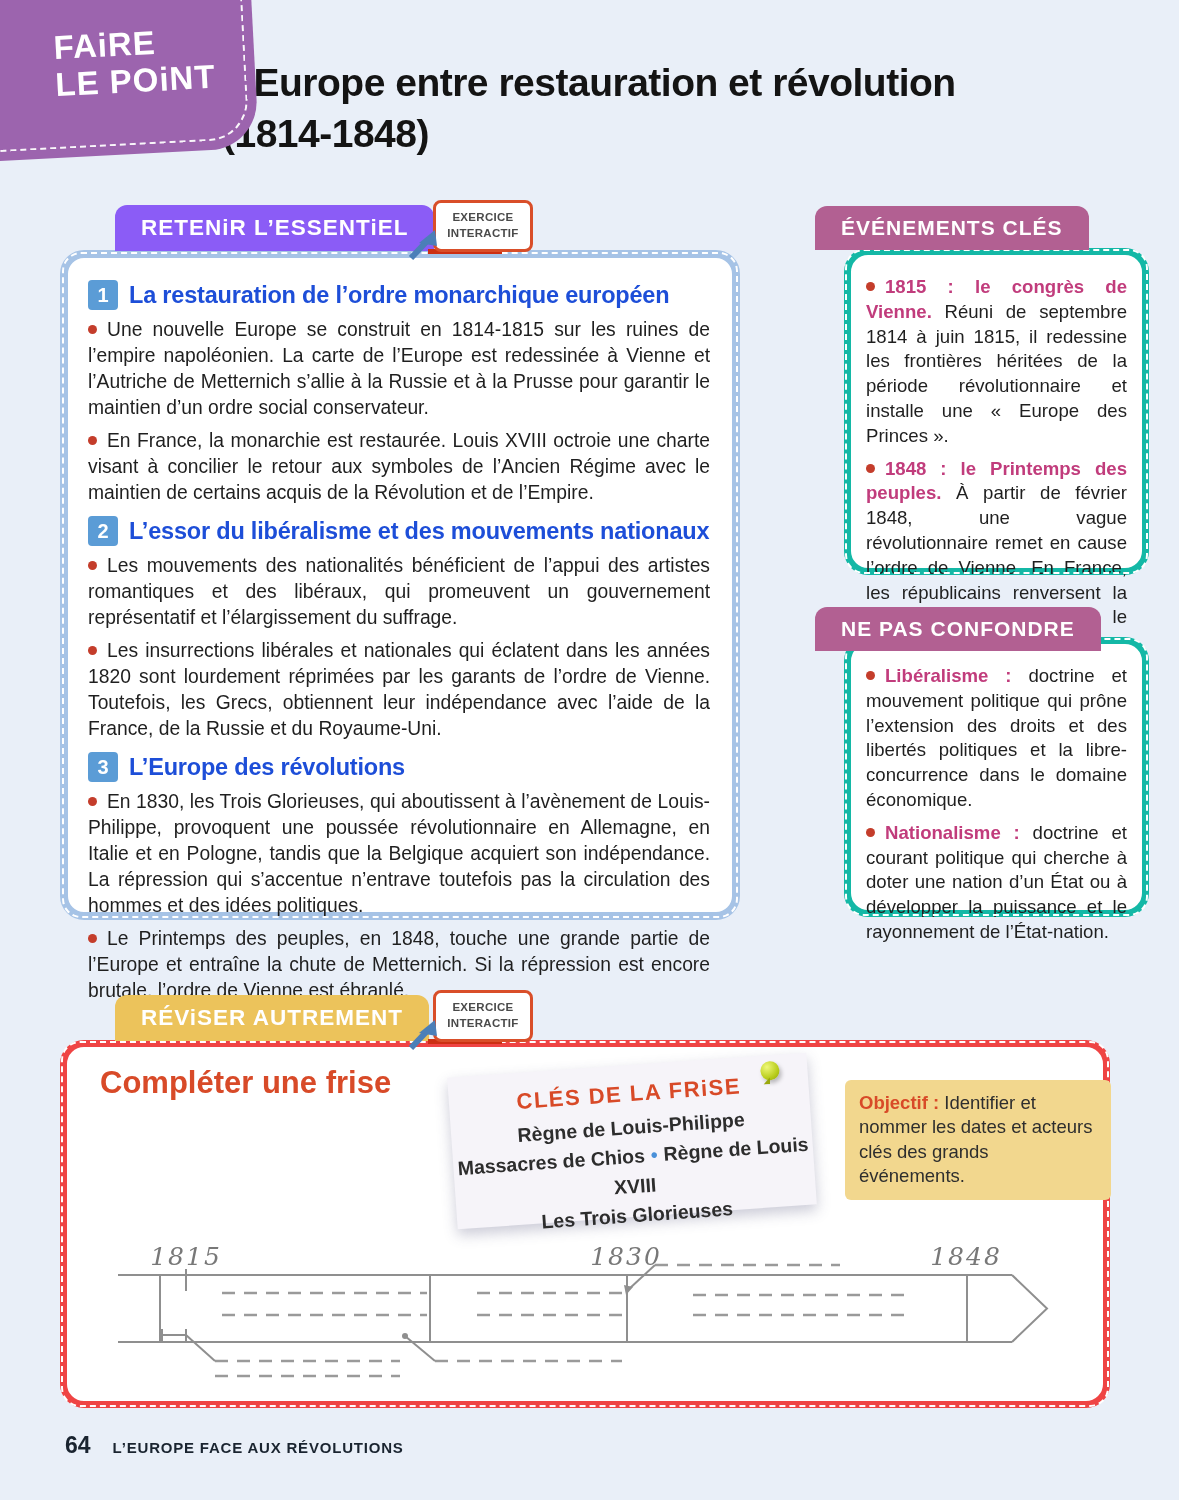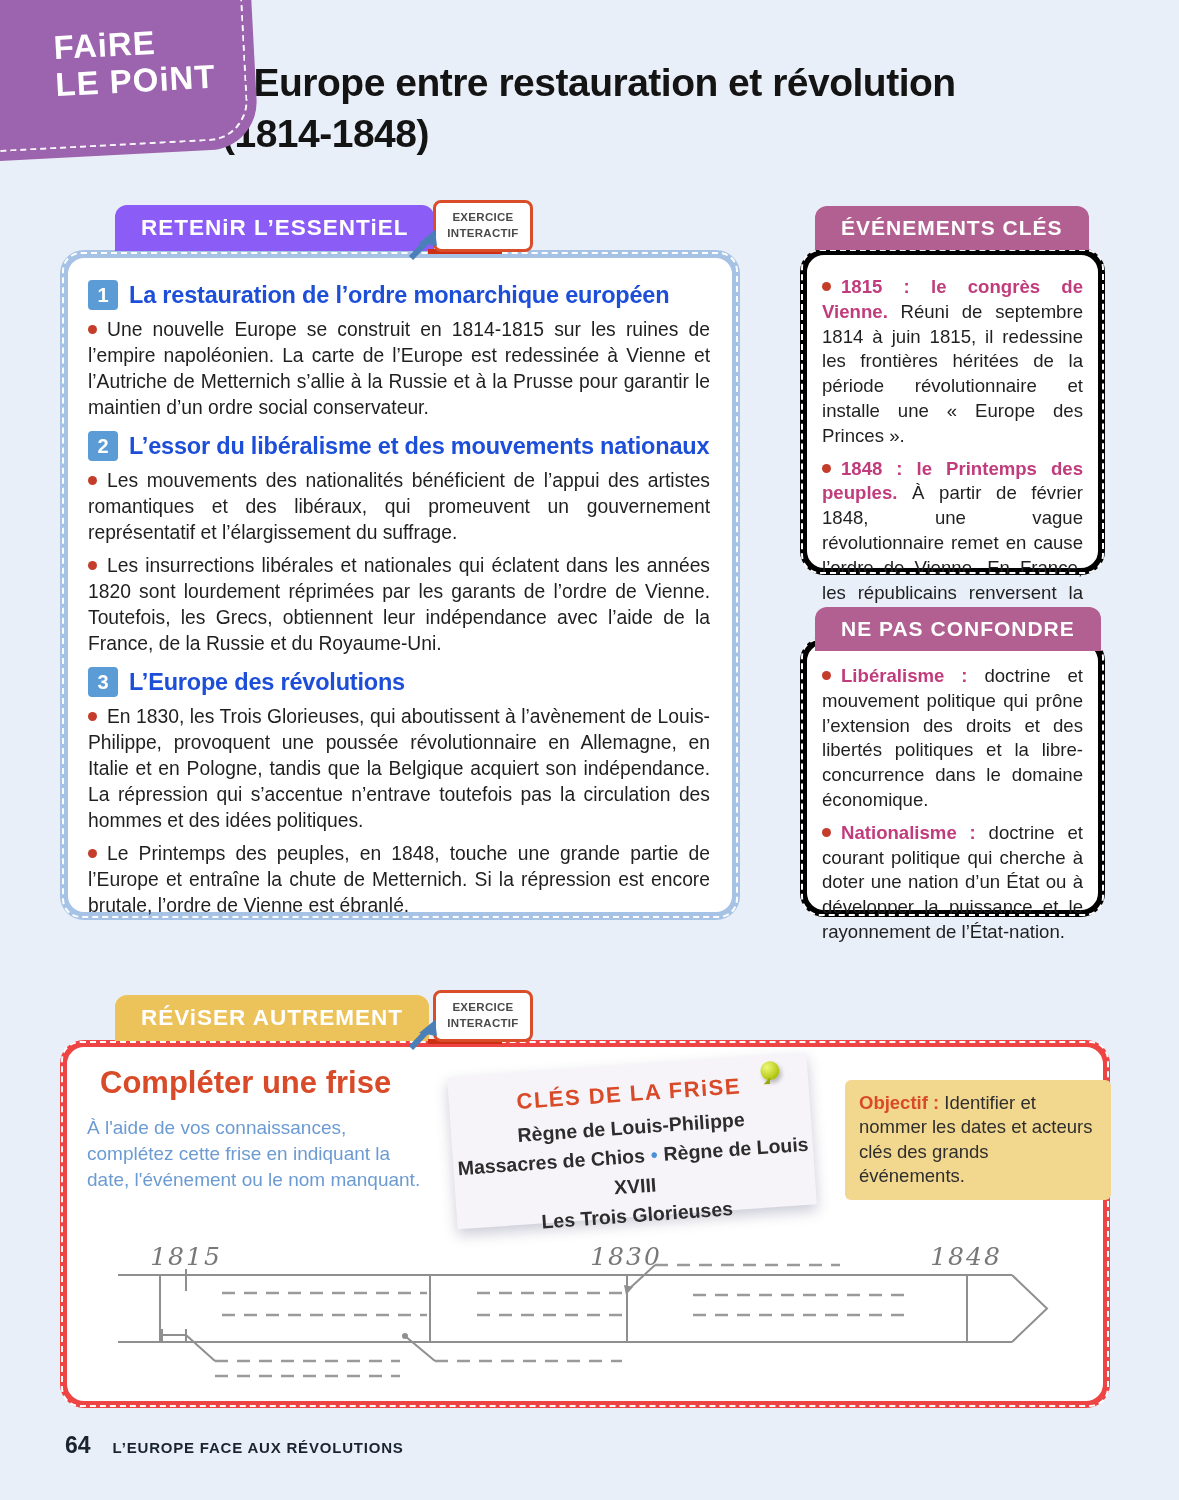--- a/index.html
+++ b/index.html
@@ -28,21 +28,21 @@
   .exo{position:absolute;width:94px;height:46px;background:#fff;border:3px solid #d94e29;border-radius:8px;
     display:flex;flex-direction:column;align-items:center;justify-content:center;z-index:3;
     font-size:11.5px;font-weight:bold;color:#4a4a4a;line-height:1.35;letter-spacing:.3px;}
   .exo-bar{position:absolute;width:74px;height:5px;background:#cc2f12;z-index:2;}
   .exo-arrow{position:absolute;z-index:4;}
 
   
   .fbox{position:absolute;background:#fff;border-radius:24px;z-index:1;}
   .fbox::before{content:"";position:absolute;inset:-6px;border:2px dashed #fff;border-radius:19px;pointer-events:none;}
   .fbox.blue{border:8px solid #a6c3e6;}
-  .fbox.pink{border:7px solid #000000;}
+  .fbox.pink{border:7px solid #14b8a6;margin-left:44px;}
   .fbox.yellow{border:7px solid #ef4444;}
 
   
   .bb-content{padding:12px 22px 0 20px;font-size:19.3px;color:#1f1f1f;}
   .sec{display:flex;align-items:center;gap:11px;margin:10px 0 4px;}
   .sec .num{width:30px;height:30px;background:#5b9cd6;color:#fff;font-weight:bold;font-size:20px;
     display:flex;align-items:center;justify-content:center;border-radius:4px;flex:0 0 30px;}
   .sec .h{color:#1d4ed8;font-weight:bold;font-size:23.5px;letter-spacing:-0.2px;}
   .bb-content p{margin:7px 0;line-height:26px;text-align:justify;}
   .dot{display:inline-block;width:9px;height:9px;border-radius:50%;background:#c43d2b;margin-right:10px;vertical-align:2px;}
@@ -108,20 +108,21 @@
     <polygon points="30,4 32,20 14,17" fill="#4b7fb8"></polygon>
   </svg>
 
   <div class="fbox blue" style="left:60px;top:250px;width:664px;height:654px;">
     <div class="bb-content">
       <div class="sec">
         <span class="num">1</span>
         <span class="h">La restauration de l’ordre monarchique européen</span>
       </div>
       <p><span class="dot"></span><span>Une nouvelle Europe se construit en 1814-1815 sur les ruines de l’empire napoléonien. La carte de l’Europe est redessinée à Vienne et l’Autriche de Metternich s’allie à la Russie et à la Prusse pour garantir le maintien d’un ordre social conservateur.</span></p>
+      <p><span class="dot"></span><span>En France, la monarchie est restaurée. Louis XVIII octroie une charte visant à concilier le retour aux symboles de l’Ancien Régime avec le maintien de certains acquis de la Révolution et de l’Empire.</span></p>
 
       <div class="sec">
         <span class="num">2</span>
         <span class="h">L’essor du libéralisme et des mouvements nationaux</span>
       </div>
       <p><span class="dot"></span><span>Les mouvements des nationalités bénéficient de l’appui des artistes romantiques et des libéraux, qui promeuvent un gouvernement représentatif et l’élargissement du suffrage.</span></p>
       <p><span class="dot"></span><span>Les insurrections libérales et nationales qui éclatent dans les années 1820 sont lourdement réprimées par les garants de l’ordre de Vienne. Toutefois, les Grecs, obtiennent leur indépendance avec l’aide de la France, de la Russie et du Royaume-Uni.</span></p>
 
       <div class="sec">
         <span class="num">3</span>
@@ -156,21 +157,20 @@
   </div>
   <div class="exo-bar" style="left:428px;top:1039px;"></div>
   <svg class="exo-arrow" style="left:405px;top:1016px;" width="36" height="36">
     <path d="M6 32 L24 13" stroke="#4b7fb8" stroke-width="6" fill="none"></path>
     <polygon points="30,4 32,20 14,17" fill="#4b7fb8"></polygon>
   </svg>
 
   <div class="fbox yellow" style="left:60px;top:1040px;width:1036px;height:354px;">
 
     <div class="activity-title">Compléter une frise</div>
-    <div class="instruction">À l'aide de vos connaissances, complétez cette frise en indiquant la date, l'événement ou le nom manquant.</div>
 
     <div class="note">
       <div class="pin"></div>
       <div class="note-title">CLÉS DE LA FRiSE</div>
       <div class="note-lines">
         <div>Règne de Louis-Philippe</div>
         <div><span>Massacres de Chios</span><span class="sep">•</span><span>Règne de Louis XVIII</span></div>
         <div>Les Trois Glorieuses</div>
       </div>
     </div>

